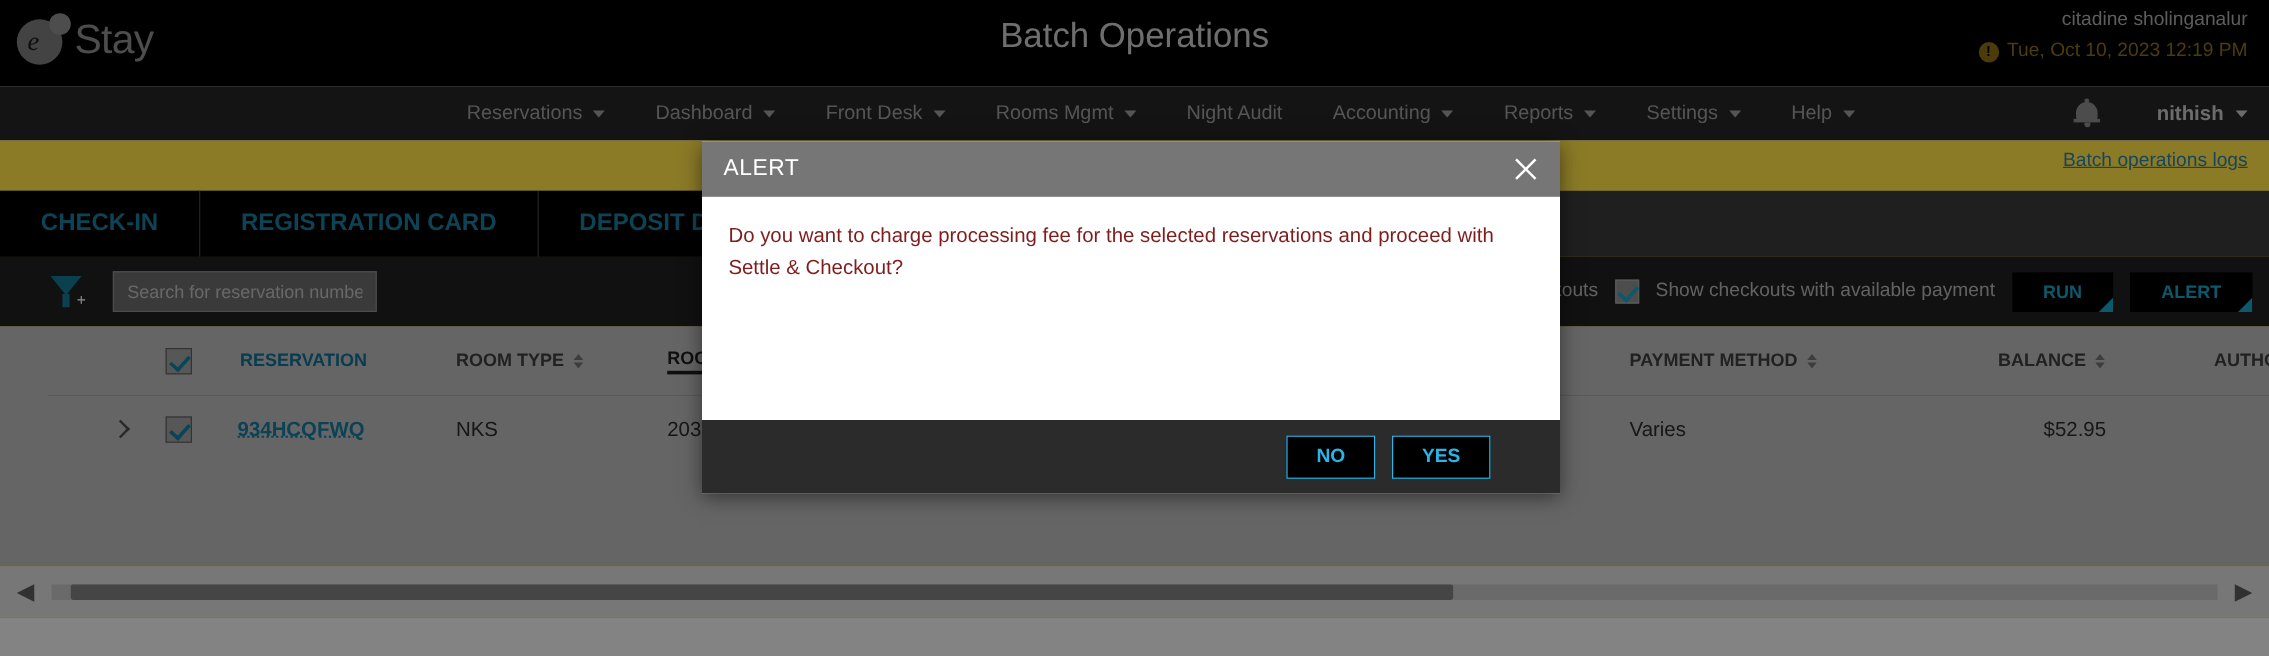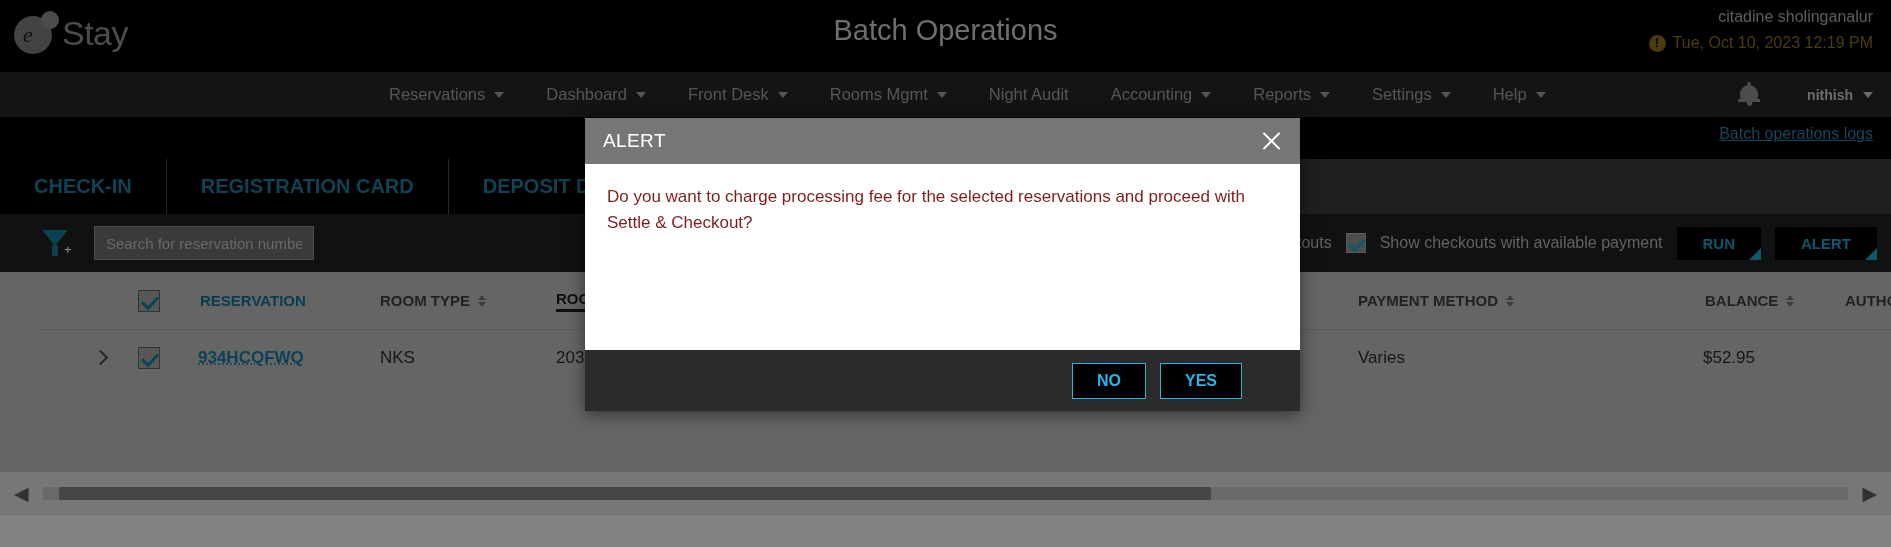--- a/index.html
+++ b/index.html
@@ -82,28 +82,28 @@
   .bell-clap {
     position:absolute; left:9.5px; top:20px; width:5px; height:4px;
     background:#8b8b8b; border-radius:0 0 3px 3px;
   }
   .bell-top {
     position:absolute; left:10px; top:0px; width:4px; height:4px;
     background:#8b8b8b; border-radius:50%;
   }
   .user-menu {
     display:flex; align-items:center; gap:10px;
-    color:#c5c5c5; font-size:14px; font-weight:bold; cursor:pointer;
+    color:#c5c5c5; font-size:17px; font-weight:bold; cursor:pointer;
   }
   .user-menu .caret { border-top-color:#c5c5c5; }
 
   
   .page-body {
     position:absolute; left:0; top:117px; width:1891px; height:430px;
-    background:#000000;
+    background:#fde047;
   }
   .logs-link {
     position:absolute; right:18px; top:8px;
     color:#2e7ea8; font-size:16px; text-decoration:underline; cursor:pointer;
   }
 
   .tabs-row {
     position:absolute; left:0; top:42px; width:1891px; height:55px;
     background:#3a3a3a; display:flex;
   }
@@ -203,21 +203,21 @@
     width:11px; height:11px; border:solid #4a4a4a; border-width:2px 2px 0 0;
     transform:rotate(45deg); cursor:pointer;
   }
 
   
   .c-check { position:absolute; left:98px; }
   .c-res   { position:absolute; left:160px; }
   .c-type  { position:absolute; left:340px; }
   .c-room  { position:absolute; left:516px; }
   .c-pay   { position:absolute; left:1318px; }
-  .c-bal   { position:absolute; left:1665px; }
+  .c-bal   { position:absolute; left:1625px; }
   .c-auth  { position:absolute; left:1805px; }
   .c-chev  { position:absolute; left:55px; }
   .c-res-v { position:absolute; left:158px;font-weight:bold; }
   .c-bal-v { position:absolute; left:1663px; }
 
   
   .hscroll {
     position:absolute; left:0; top:355px; width:1891px; height:42px;
     background:#d9d9d9; display:flex; align-items:center;
   }

